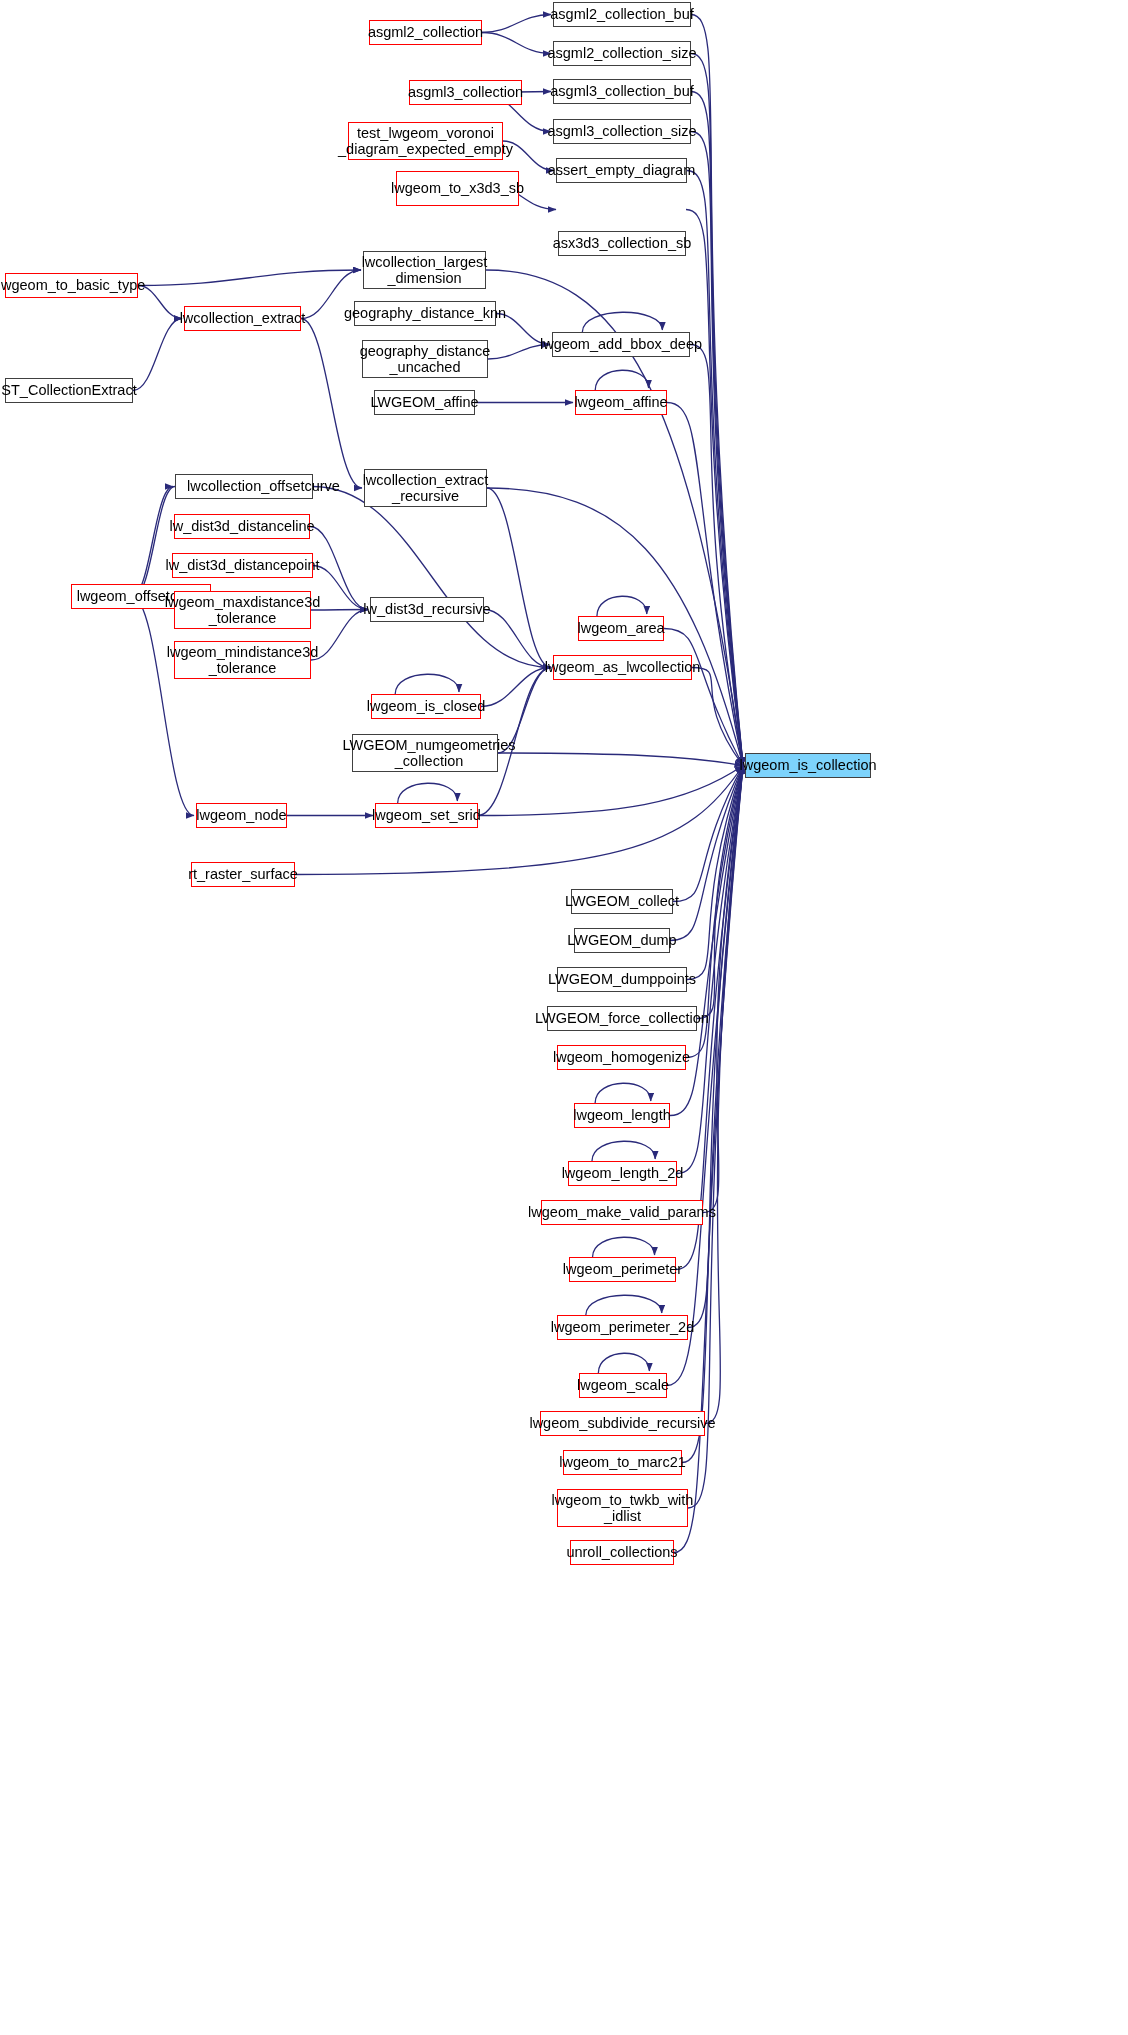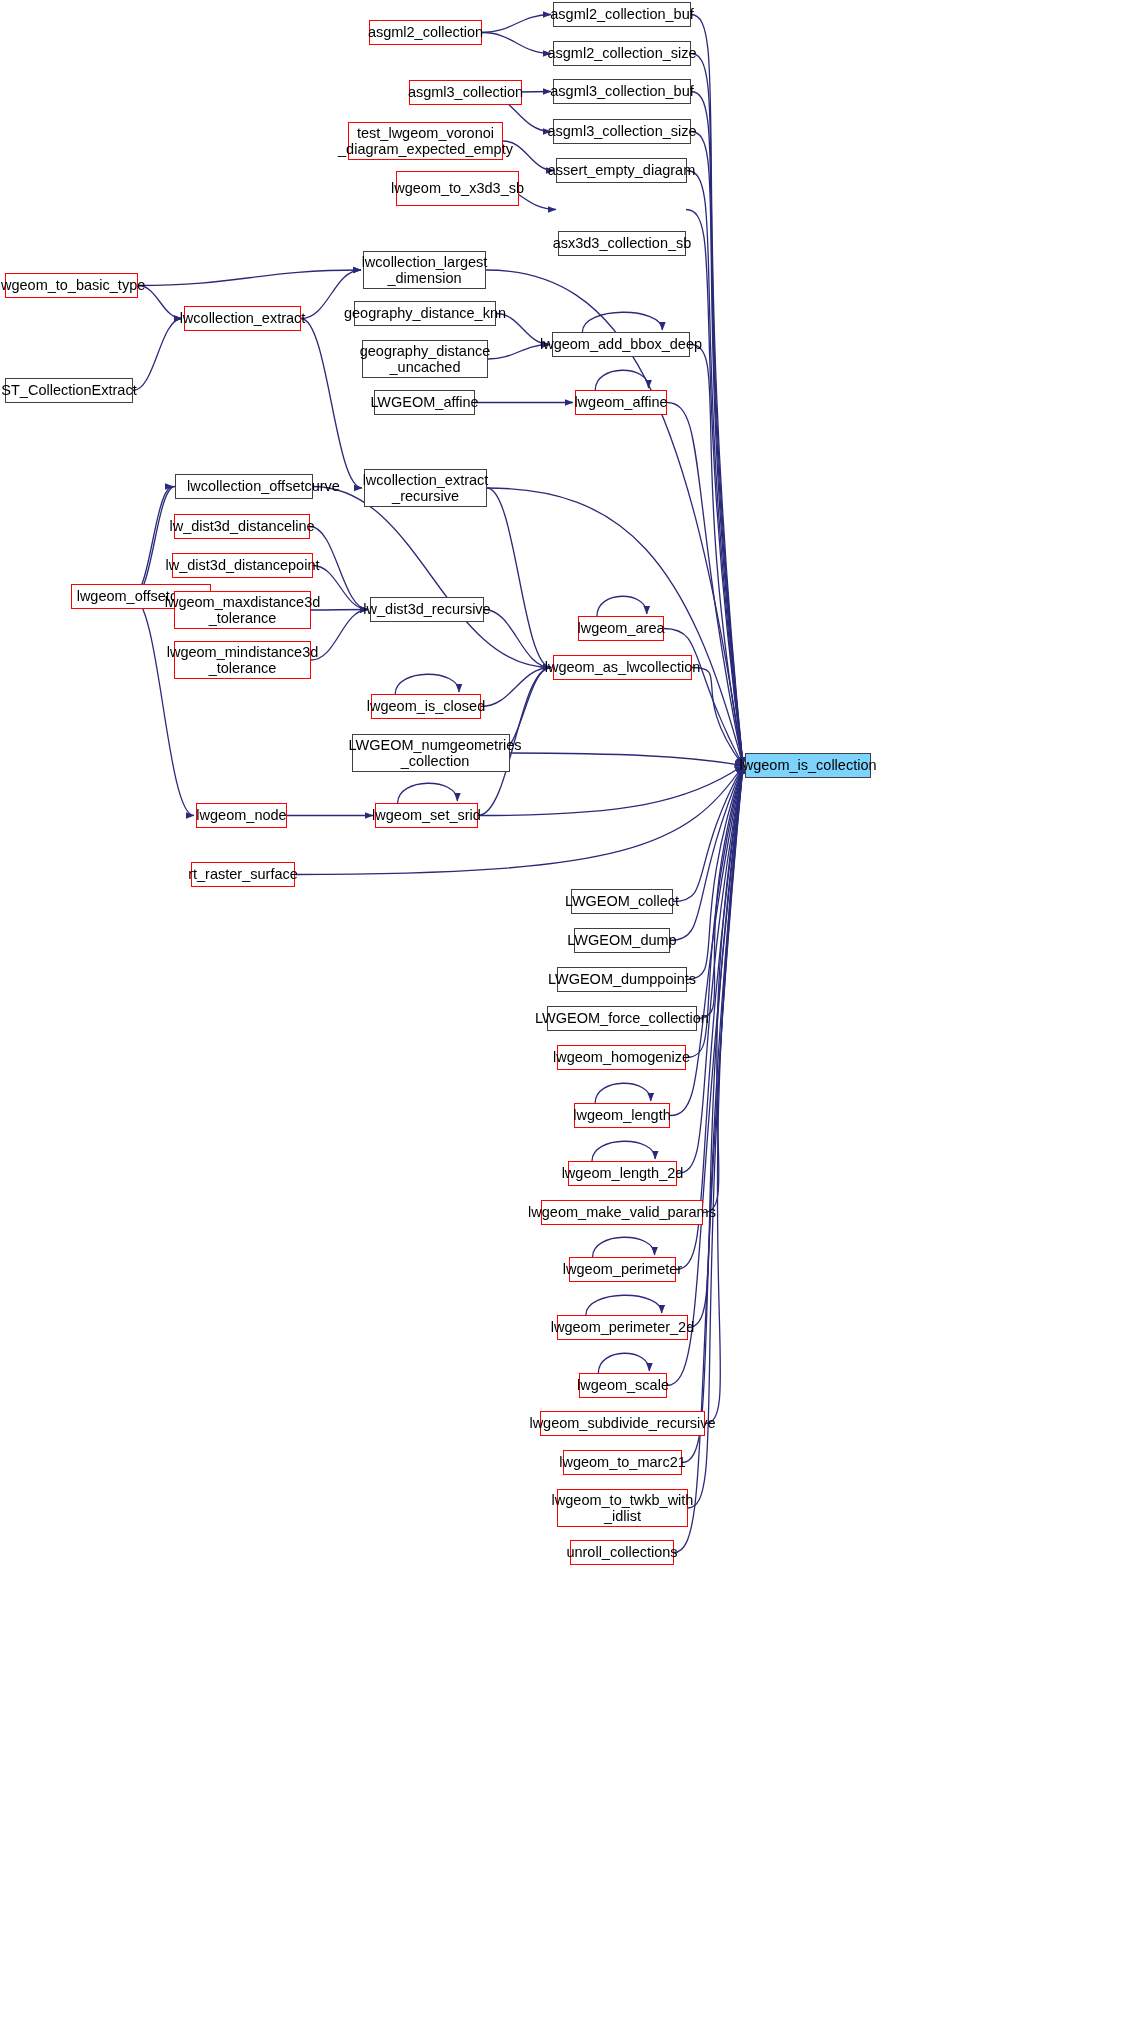--- a/index.html
+++ b/index.html
@@ -125,21 +125,21 @@
       <div class="node red" style="left: 172px; top: 553px; width: 141px; height: 25px;">lw_dist3d_distancepoint</div>
       <div class="node red" style="left: 24px; top: 584px; width: 140px; height: 25px; margin-left: 47px;">lwgeom_offsetcurve</div>
       <div class="node red" style="left: 174px; top: 591px; width: 137px; height: 38px;">lwgeom_maxdistance3d
 _tolerance</div>
       <div class="node black" style="left: 370px; top: 597px; width: 114px; height: 25px;">lw_dist3d_recursive</div>
       <div class="node red" style="left: 578px; top: 616px; width: 86px; height: 25px;">lwgeom_area</div>
       <div class="node red" style="left: 174px; top: 641px; width: 137px; height: 38px;">lwgeom_mindistance3d
 _tolerance</div>
       <div class="node red" style="left: 553px; top: 655px; width: 139px; height: 25px;">lwgeom_as_lwcollection</div>
       <div class="node red" style="left: 371px; top: 694px; width: 110px; height: 25px;">lwgeom_is_closed</div>
-      <div class="node black" style="left: 352px; top: 734px; width: 158px; height: 38px; padding-left: 12px;">LWGEOM_numgeometries
+      <div class="node black" style="left: 352px; top: 734px; width: 146px; height: 38px; padding-left: 12px;">LWGEOM_numgeometries
 _collection</div>
       <div class="node target" style="left: 745px; top: 753px; width: 126px; height: 25px;">lwgeom_is_collection</div>
       <div class="node red" style="left: 196px; top: 803px; width: 91px; height: 25px;">lwgeom_node</div>
       <div class="node red" style="left: 375px; top: 803px; width: 103px; height: 25px;">lwgeom_set_srid</div>
       <div class="node red" style="left: 191px; top: 862px; width: 104px; height: 25px;">rt_raster_surface</div>
       <div class="node black" style="left: 571px; top: 889px; width: 102px; height: 25px;">LWGEOM_collect</div>
       <div class="node black" style="left: 574px; top: 928px; width: 96px; height: 25px;">LWGEOM_dump</div>
       <div class="node black" style="left: 557px; top: 967px; width: 130px; height: 25px;">LWGEOM_dumppoints</div>
       <div class="node black" style="left: 547px; top: 1006px; width: 150px; height: 25px;">LWGEOM_force_collection</div>
       <div class="node red" style="left: 557px; top: 1045px; width: 129px; height: 25px;">lwgeom_homogenize</div>

